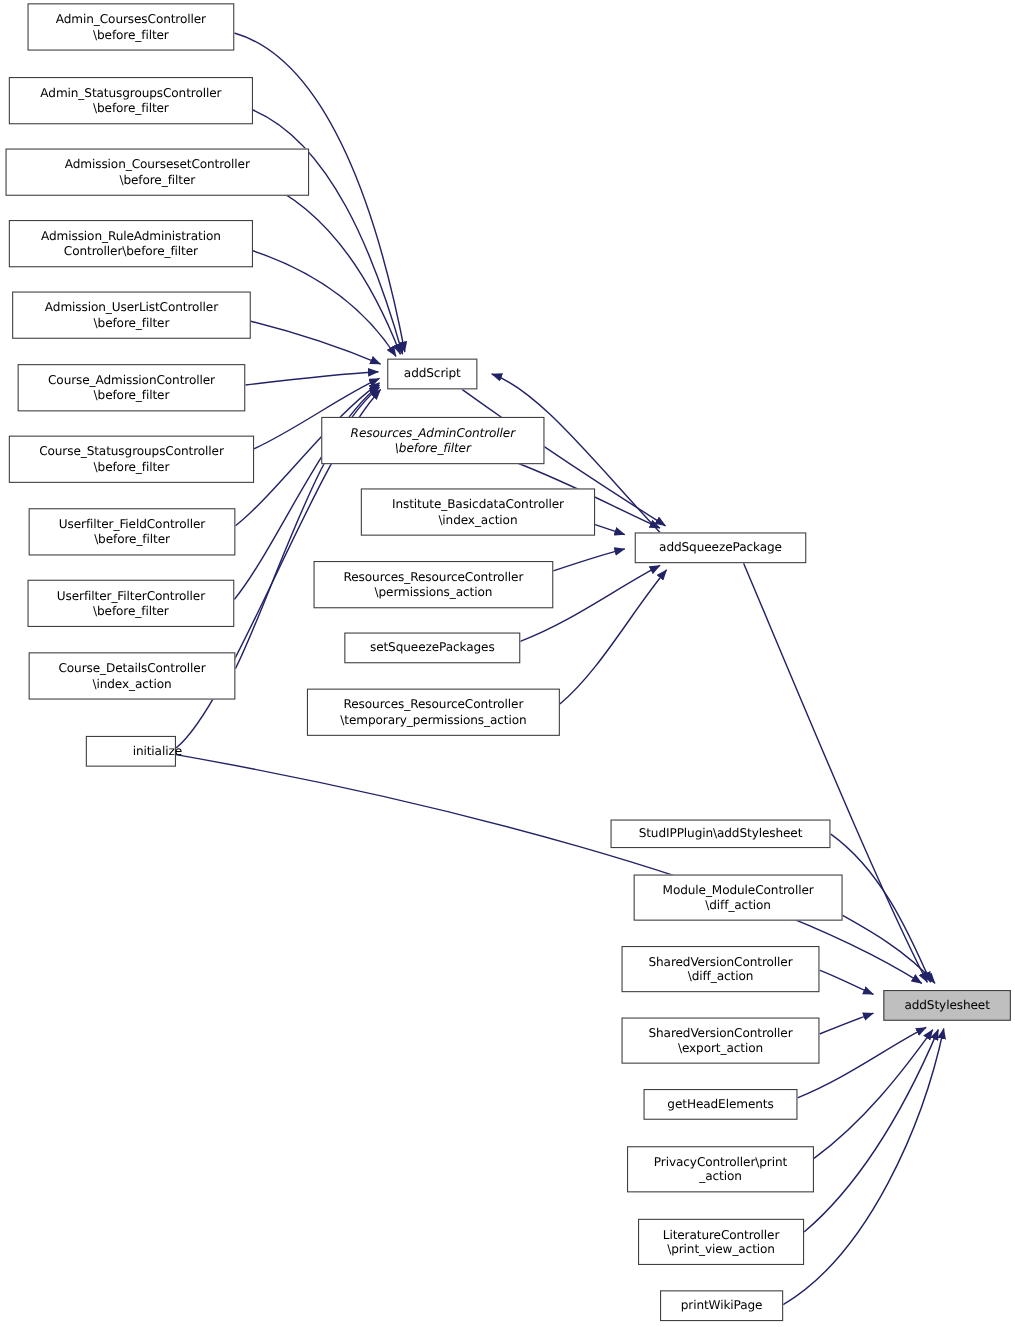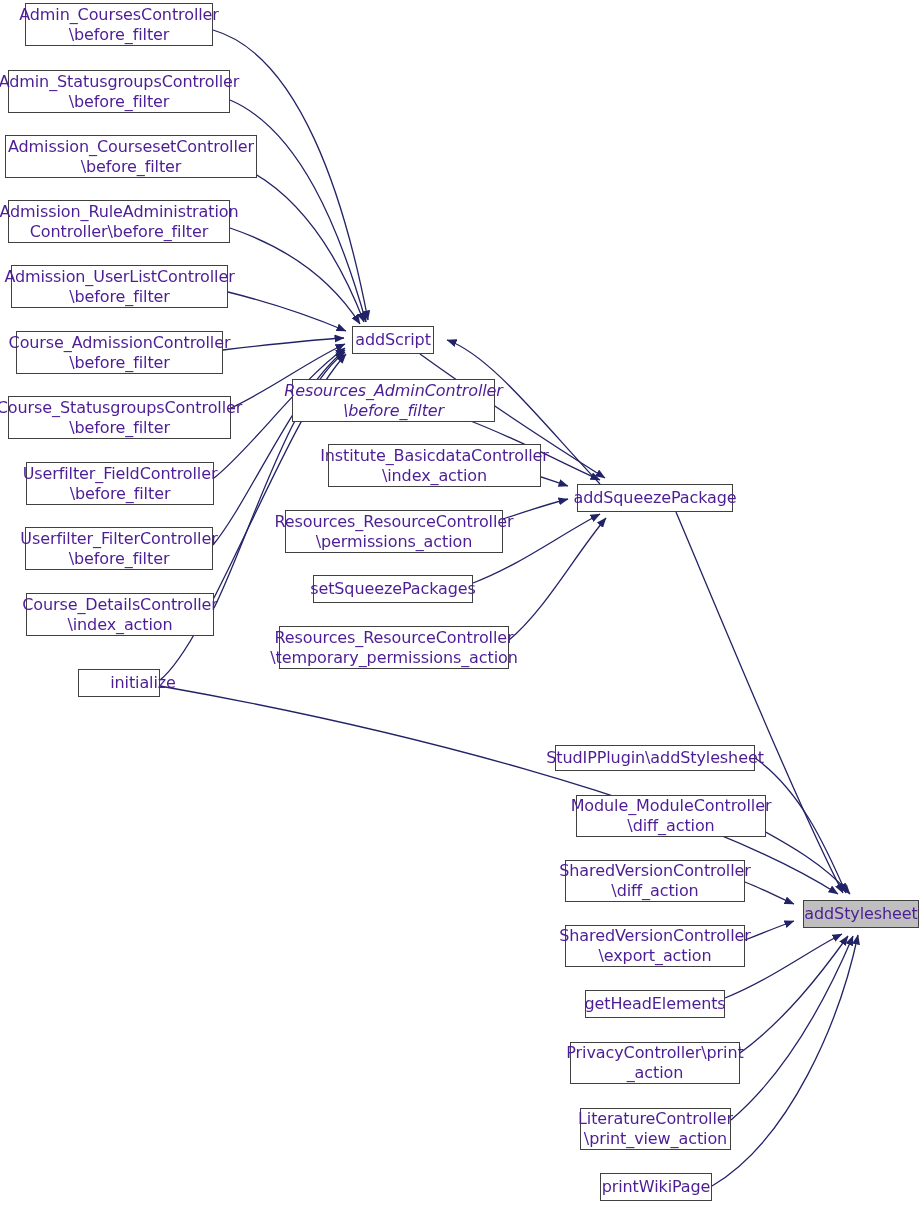--- a/index.html
+++ b/index.html
@@ -20,22 +20,22 @@
     left: 0; top: 0;
     width: 923px;
     height: 1206px;
     pointer-events: none;
   }
   .node {
     position: absolute;
     box-sizing: border-box;
     border: 1px solid #404040;
     background: #ffffff;
-    color: #4c1d95;
-    font-size: 16px;
+    color: #000000;
+    font-size: 11px;
     line-height: 1.22;
     display: flex;
     align-items: center;
     justify-content: center;
     text-align: center;
     white-space: pre-line;
     letter-spacing: -0.1px;
     z-index: 5;
   }
   .node.highlight {
@@ -93,21 +93,21 @@
       <path d="M731,1120 C790,1070 830,990 853,936"></path>
       <path d="M712,1186 C790,1140 840,1020 858,935"></path>
     </g>
   </svg>
 
   <div id="node-layer">
       <div class="node" style="left: 25px; top: 3px; width: 188px; height: 43px;">Admin_CoursesController
 \before_filter</div>
       <div class="node" style="left: 8px; top: 70px; width: 222px; height: 43px;">Admin_StatusgroupsController
 \before_filter</div>
-      <div class="node" style="left: 5px; top: 135px; width: 252px; height: 43px;">Admission_CoursesetController
+      <div class="node" style="left: 5px; top: 135px; width: 276px; height: 43px;">Admission_CoursesetController
 \before_filter</div>
       <div class="node" style="left: 8px; top: 200px; width: 222px; height: 43px;">Admission_RuleAdministration
 Controller\before_filter</div>
       <div class="node" style="left: 11px; top: 265px; width: 217px; height: 43px;">Admission_UserListController
 \before_filter</div>
       <div class="node" style="left: 16px; top: 331px; width: 207px; height: 43px;">Course_AdmissionController
 \before_filter</div>
       <div class="node" style="left: 8px; top: 396px; width: 223px; height: 43px;">Course_StatusgroupsController
 \before_filter</div>
       <div class="node" style="left: 26px; top: 462px; width: 188px; height: 43px;">Userfilter_FieldController

